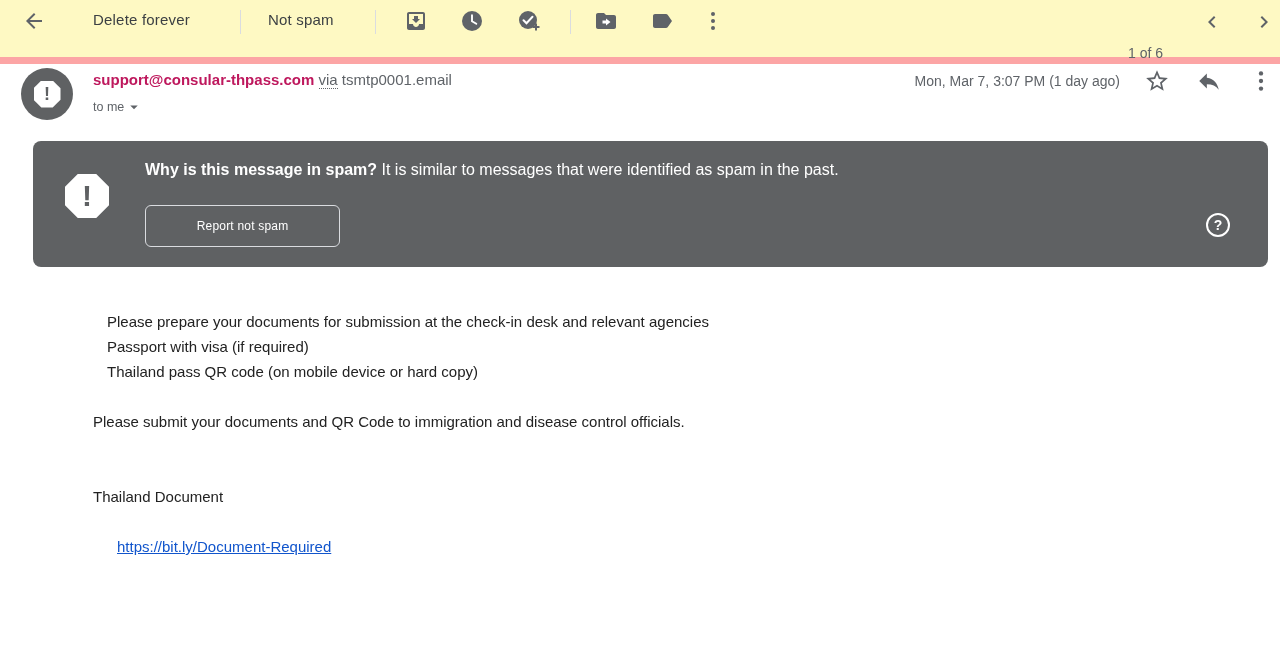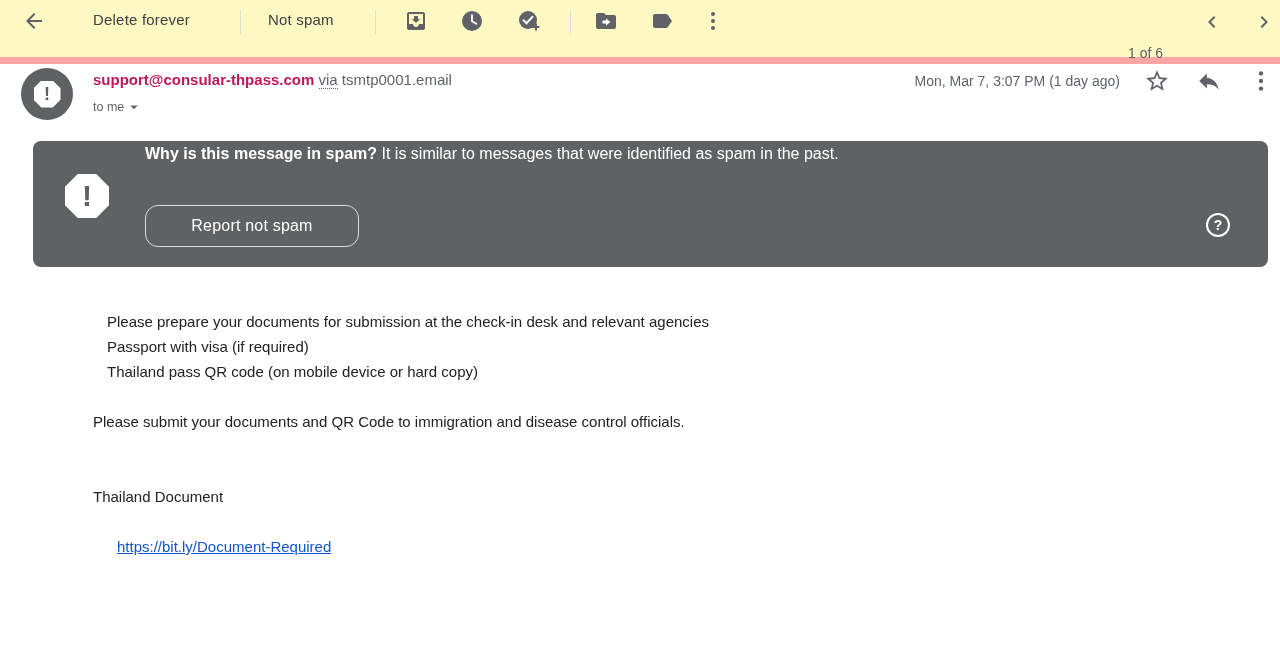--- a/index.html
+++ b/index.html
@@ -60,27 +60,27 @@
   .spam-banner {
     position:absolute; left:33px; top:141px; width:1235px; height:126px;
     border-radius:8px; color:#fff;
   }
   .spam-banner .octagon {
     position:absolute; left:65px; top:174px; width:44px; height:44px;
     font-size:30px;
   }
   .spam-banner .octagon { left:32px; top:33px; } 
   .banner-text {
-    position:absolute; left:112px; top:4px; font-size:16px; white-space:nowrap;
+    position:absolute; left:112px; top:20px; font-size:16px; white-space:nowrap;
   }
   .banner-text b { font-weight:bold; }
   .report-btn {
-    position:absolute; left:112px; top:64px; width:214px; height:42px;
-    border:1.5px solid #dadce0; border-radius:13px; background:transparent;
-    color:#fff; font-size:16px; font-family:inherit; cursor:pointer;
+    position:absolute; left:112px; top:64px; width:195px; height:42px;
+    border:1.5px solid #dadce0; border-radius:6px; background:transparent;
+    color:#fff; font-size:12px; font-family:inherit; cursor:pointer;
     display:flex; align-items:center; justify-content:center; letter-spacing:.2px;
   }
   .help-icon {
     position:absolute; right:38px; top:72px; width:24px; height:24px;
     border:2px solid #fff; border-radius:50%; display:flex; align-items:center;
     justify-content:center; font-size:14px; font-weight:bold; color:#fff;
     cursor:pointer;
   }
   
   .mail-body { position:absolute; left:93px; top:284px; width:1000px; }

